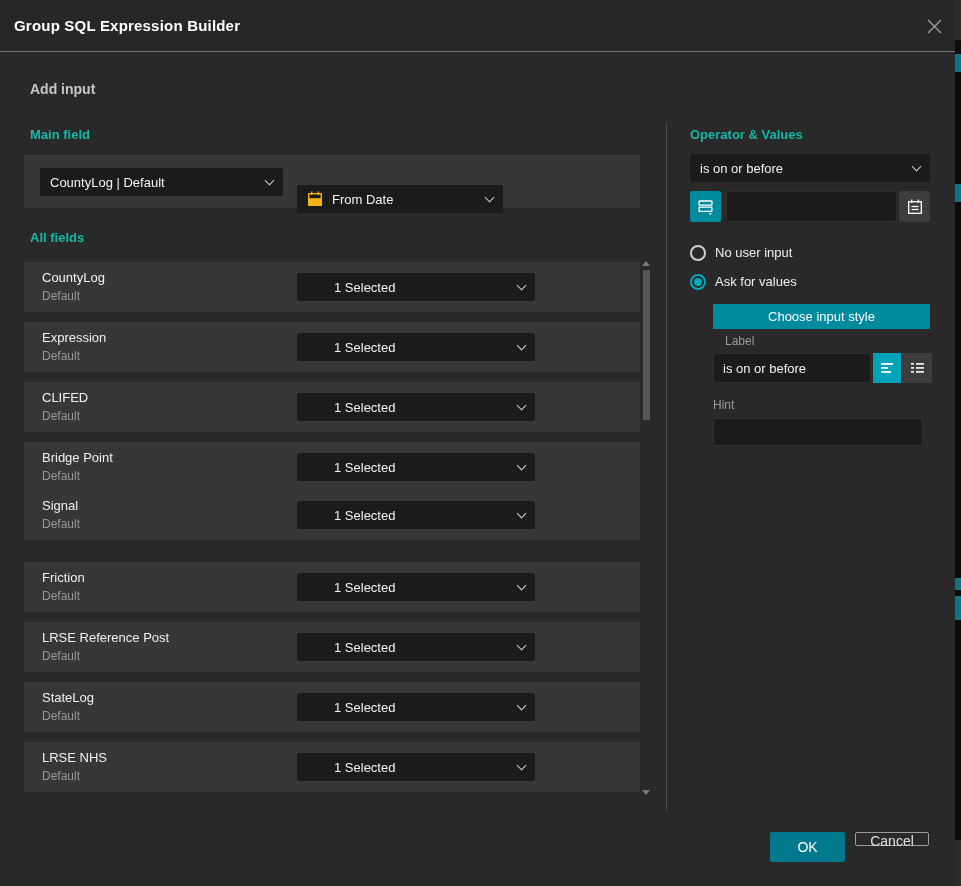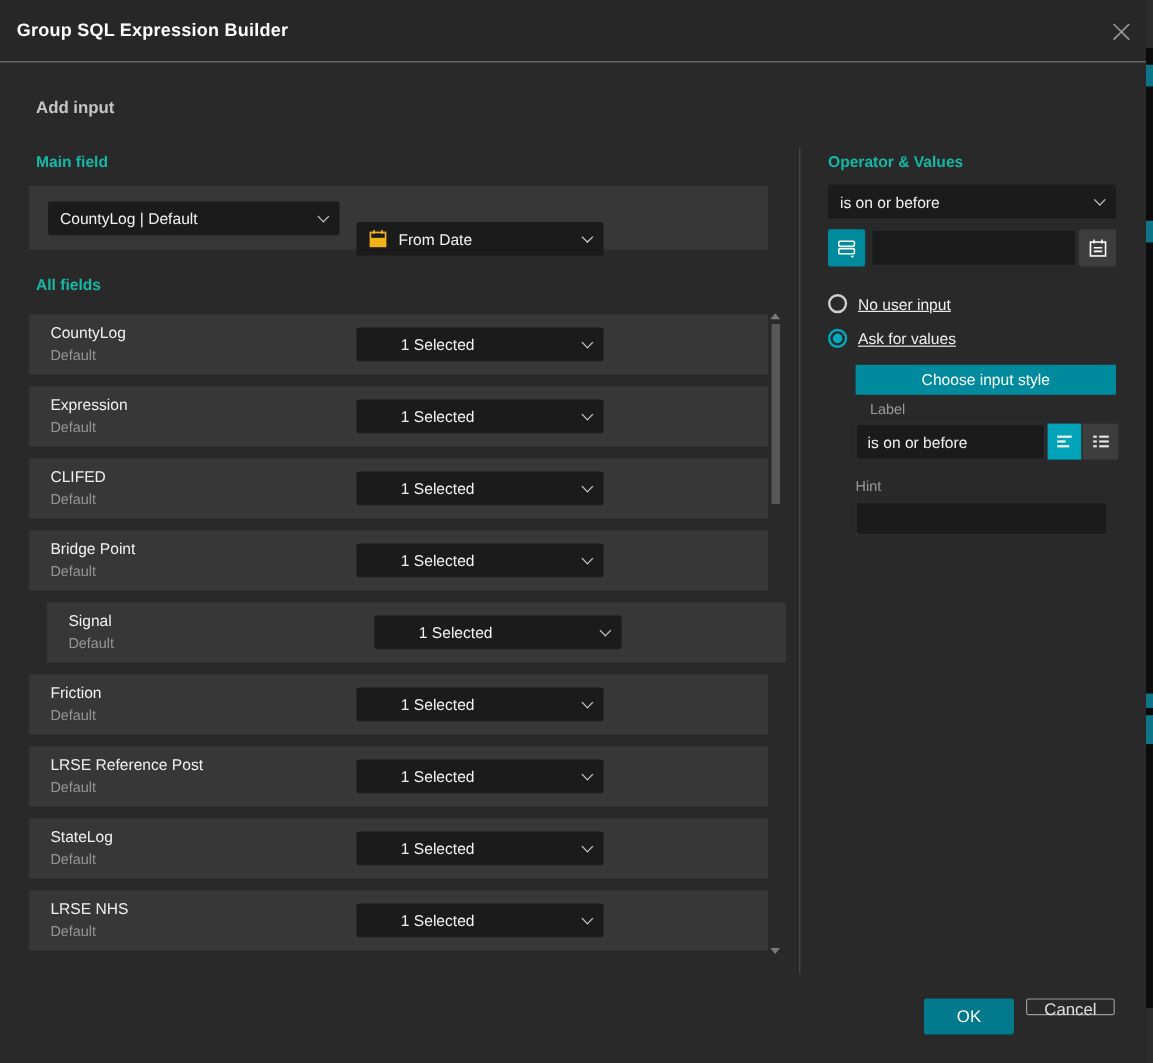--- a/index.html
+++ b/index.html
@@ -38,21 +38,21 @@
   .dd .dd-text { font-size:13px; color:#f2f2f2; white-space:nowrap; overflow:hidden; flex:1; }
   .chev {
     width:7px; height:7px; border-right:1.6px solid #cfcfcf; border-bottom:1.6px solid #cfcfcf;
     transform:rotate(45deg); margin-left:8px; margin-top:-4px; flex:none;
   }
   .dd .icon-lead { margin-right:9px; flex:none; display:flex; }
 
   .field-row { left:24px; width:616px; height:50px; }
   .field-row .fname { position:absolute; left:18px; top:8px; font-size:13px; color:#f0f0f0; }
   .field-row .ftype { position:absolute; left:18px; top:27px; font-size:12px; color:#969696; }
-  .field-row .dd { left:273px; top:11px; width:206px;padding-left:37px; }
+  .field-row .dd { left:273px; top:11px; width:238px;padding-left:37px; }
 
   
   .sb-thumb { position:absolute; left:643px; top:270px; width:7px; height:150px; background:#575757; }
   .sb-up {
     position:absolute; left:642px; top:261px; width:0; height:0;
     border-left:4px solid transparent; border-right:4px solid transparent; border-bottom:5px solid #7a7a7a;
   }
   .sb-down {
     position:absolute; left:642px; top:790px; width:0; height:0;
     border-left:4px solid transparent; border-right:4px solid transparent; border-top:5px solid #7a7a7a;
@@ -71,21 +71,21 @@
   .btn-teal { background:#008a9e; }
   .btn-gray { background:#3d3d3d; }
   .txt-input {
     background:#1b1b1b; border:1px solid #2f2f2f; border-radius:2px;
     color:#f2f2f2; font-size:13px; font-family:"Liberation Sans", sans-serif;
     padding:0 9px; outline:none;
   }
   .value-row .txt-input { width:171px; height:31px; margin:0 2px 0 5px; }
   .value-row .btn-gray { margin-left:0; }
 
-  .radio-row { position:absolute; left:690px; display:flex; align-items:center; cursor:pointer;text-decoration:underline; }
+  .radio-row { position:absolute; left:690px; display:flex; align-items:flex-start; cursor:pointer; }
   .radio-circle {
     width:16px; height:16px; border-radius:50%; border:2px solid #cfcfcf; flex:none;
     display:flex; align-items:center; justify-content:center; background:transparent;
   }
   .radio-circle.checked { border-color:#00a9bd; }
   .radio-circle.checked::after { content:""; width:8px; height:8px; border-radius:50%; background:#00a9bd; }
   .radio-row .rlabel { margin-left:9px; font-size:13px; color:#f0f0f0; }
 
   .choose-btn {
     position:absolute; left:713px; top:304px; width:217px; height:25px;
@@ -183,21 +183,21 @@
     </div>
   </div>
   <div class="panel field-row" style="top:442px;">
     <span class="fname">Bridge Point</span>
     <span class="ftype">Default</span>
     <div class="dd">
       <span class="dd-text">1 Selected</span>
       <span class="chev"></span>
     </div>
   </div>
-  <div class="panel field-row" style="top:502px;margin-left:15px;">
+  <div class="panel field-row" style="top:490px;">
     <span class="fname">Signal</span>
     <span class="ftype">Default</span>
     <div class="dd">
       <span class="dd-text">1 Selected</span>
       <span class="chev"></span>
     </div>
   </div>
   <div class="panel field-row" style="top:562px;">
     <span class="fname">Friction</span>
     <span class="ftype">Default</span>

